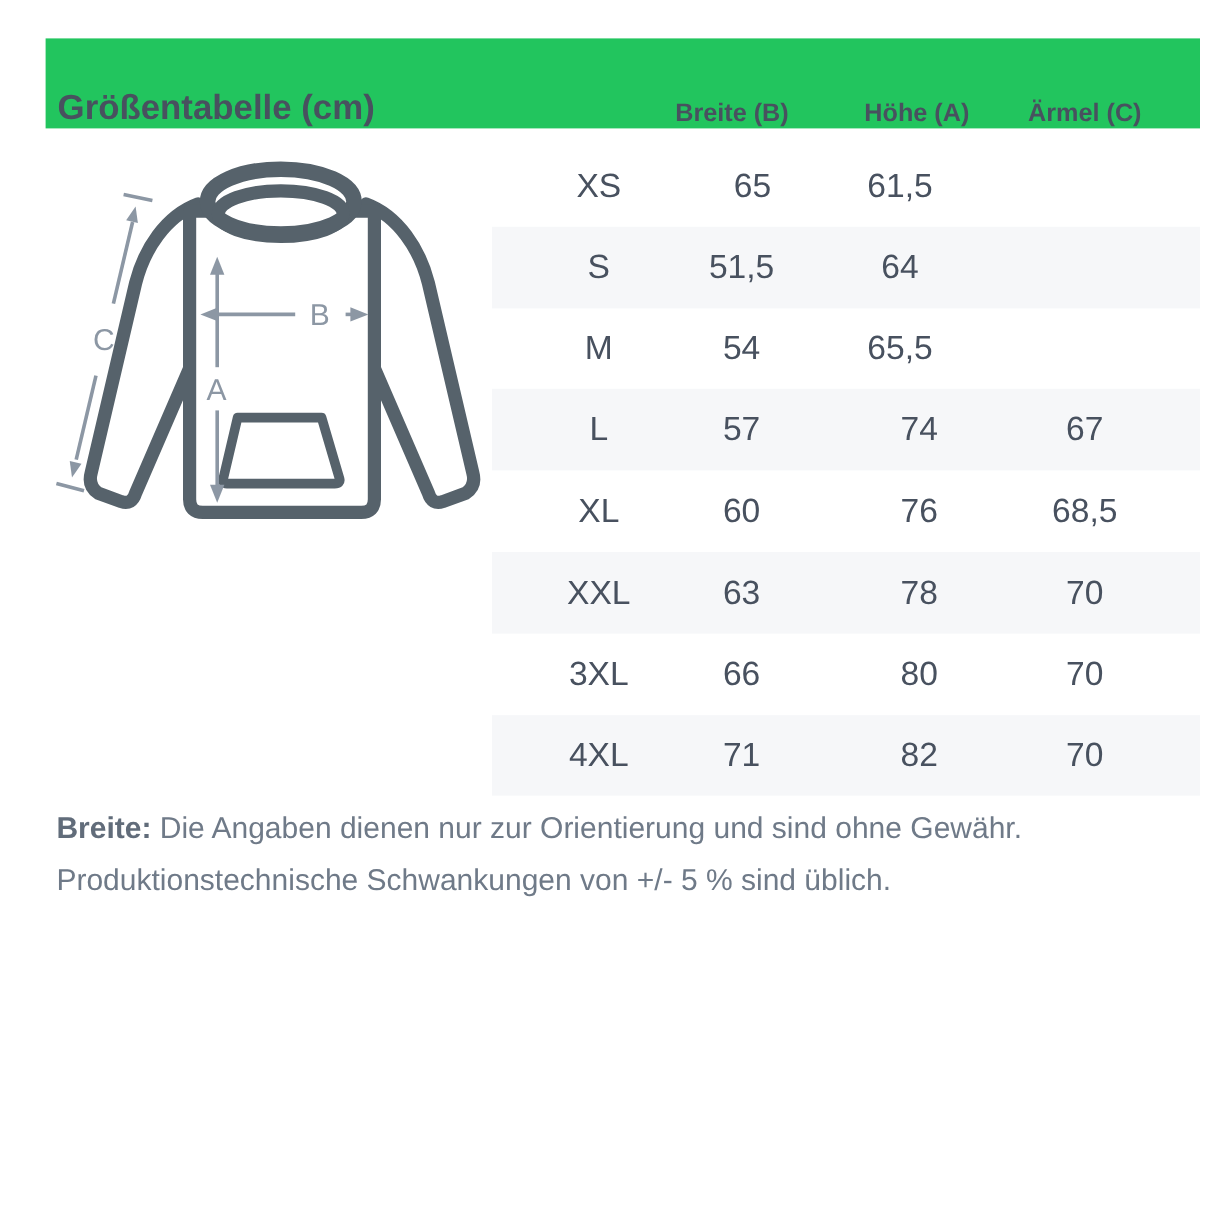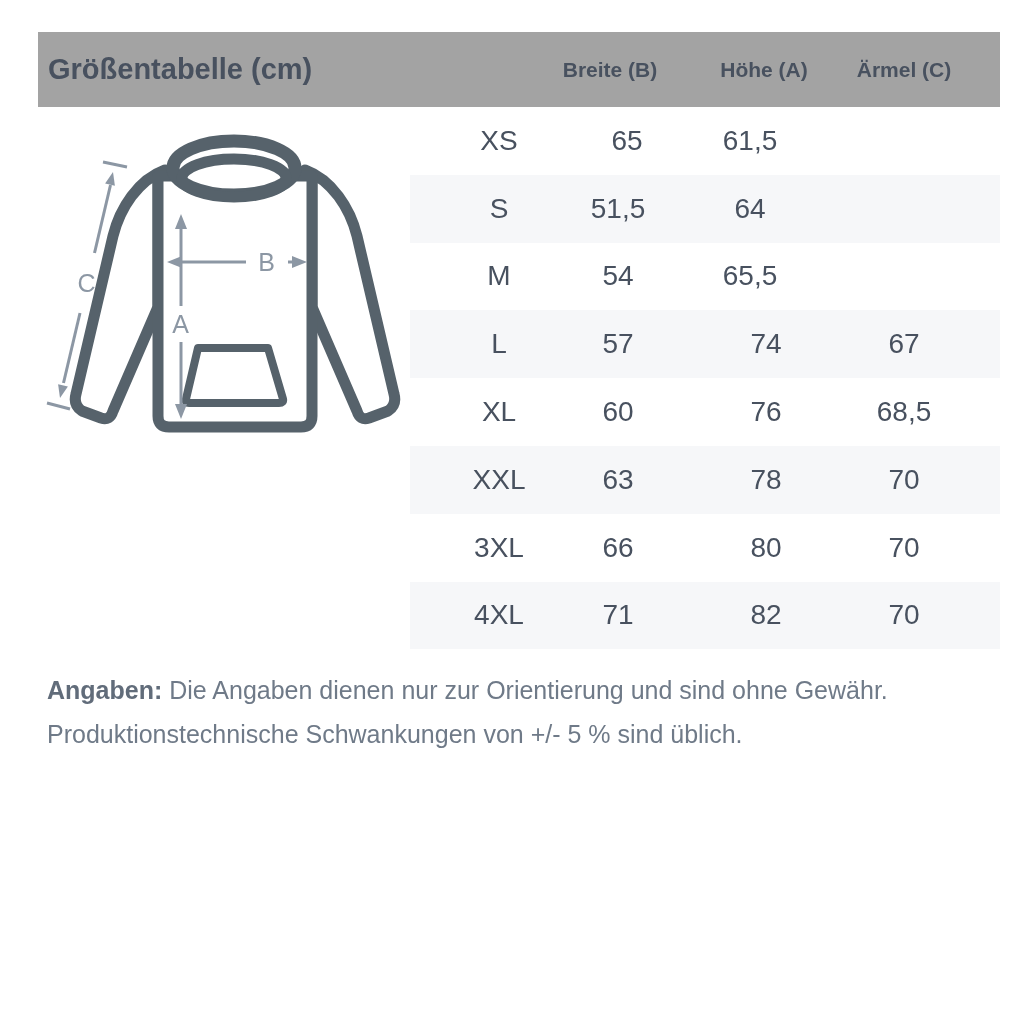--- a/index.html
+++ b/index.html
@@ -2,34 +2,34 @@
 <html><head>
 <meta charset="utf-8">
 <style>
   html, body { margin:0; padding:0; background:#ffffff; }
   .sheet {
     position:relative; width:1024px; height:1024px; background:#ffffff;
     font-family:"Liberation Sans", sans-serif; overflow:hidden;
   }
   .header-band {
     position:absolute; left:38px; top:32px; width:962px; height:75px;
-    background:#a3a3a3; display:flex; align-items:center; color:#48515f;
+    background:#22c55e; display:flex; align-items:flex-end; color:#48515f;
   }
   .title {
     flex:1; font-size:29px; font-weight:bold; padding-left:10px; white-space:nowrap;
   }
   .hcell {
     font-size:21px; font-weight:bold; text-align:center; white-space:nowrap;
     box-sizing:border-box;
   }
   .hc-breite { width:134px; padding-right:30px; }
   .hc-hoehe  { width:144px; }
   .hc-aermel { width:164px; padding-right:28px; }
 
-  .rows { position:absolute; left:410px; top:107px; width:590px; }
+  .rows { position:absolute; left:410px; top:121px; width:590px; }
   .row {
     display:grid; grid-template-columns:148px 134px 144px 164px;
     height:67.8px; align-items:center;
   }
   .row:nth-child(even) { background:#f6f7f9; }
   .cell {
     text-align:center; font-size:28px; color:#48515f; white-space:nowrap;
     box-sizing:border-box;
   }
   .c-size   { padding-left:30px; }
@@ -154,17 +154,17 @@
 
   <div class="row">
     <div class="cell c-size">4XL</div>
     <div class="cell c-breite">71</div>
     <div class="cell c-hoehe">82</div>
     <div class="cell c-aermel">70</div>
   </div>
 </div>
 
   <div class="footer">
-    <div class="line"><span class="bold">Angaben:</span> <span>Die Angaben dienen nur zur Orientierung und sind ohne Gewähr.</span></div>
+    <div class="line"><span class="bold">Breite:</span> <span>Die Angaben dienen nur zur Orientierung und sind ohne Gewähr.</span></div>
     <div class="line">Produktionstechnische Schwankungen von +/- 5 % sind üblich.</div>
   </div>
 
 </div>
 
 </body></html>

